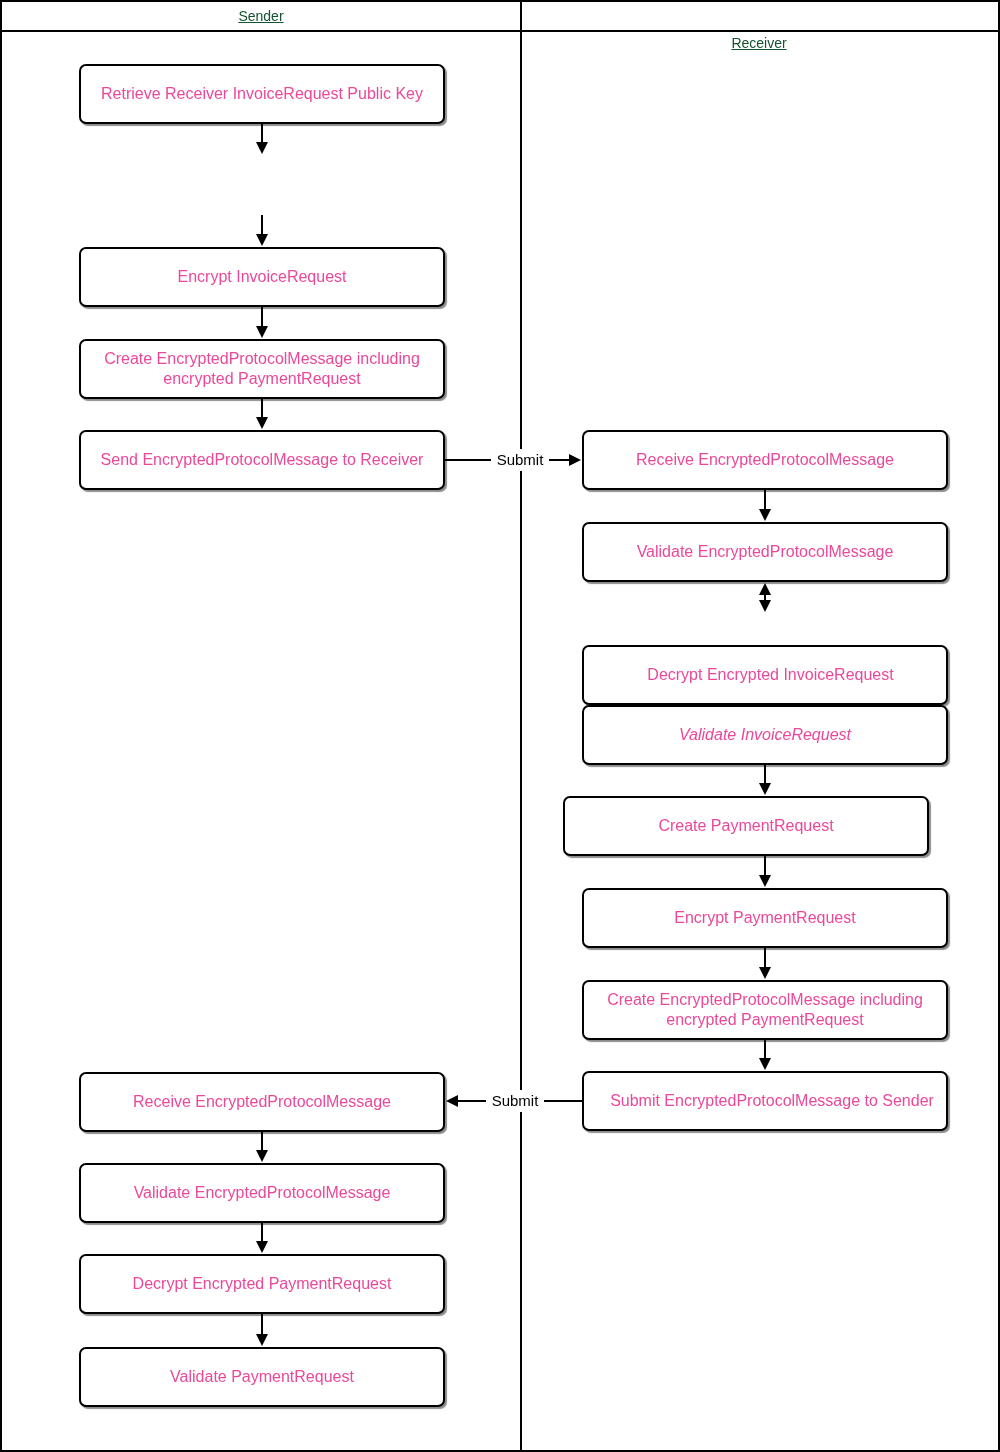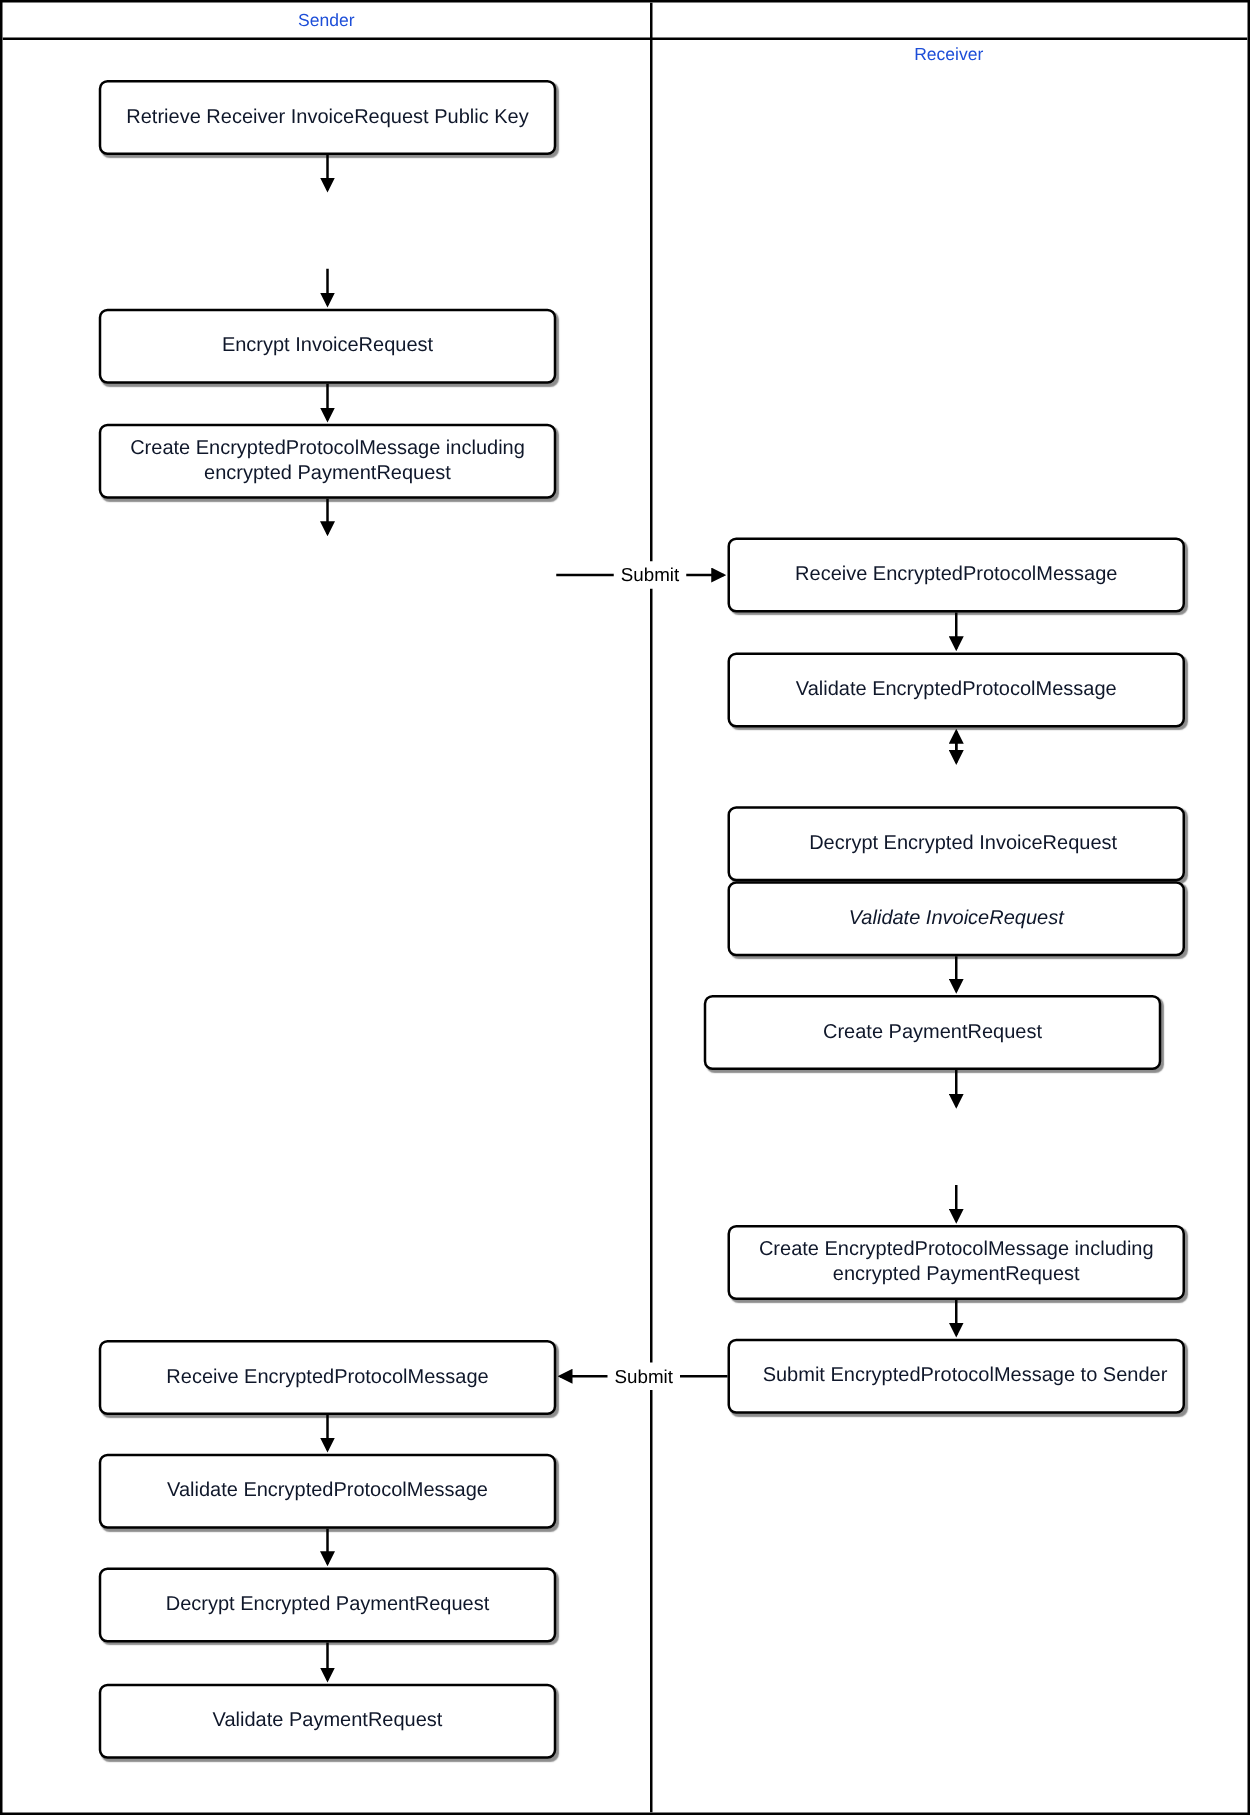--- a/index.html
+++ b/index.html
@@ -23,21 +23,22 @@
     height: 28px;
     border-bottom: 2px solid #000000;
     display: flex;
     z-index: 3;
   }
   .lane-header {
     display: flex;
     align-items: center;
     justify-content: center;
     font-size: 14px;
-    color: #1d4ed8;
+    color: #14532d;
+    text-decoration: underline;
   }
   .lane-header.sender   { width: 518px; }
   .lane-header.receiver { width: 478px; margin-top: 41px; }
   .lane-divider {
     position: absolute;
     top: 0;
     left: 518px;
     width: 2px;
     height: 100%;
     background: #000000;
@@ -54,21 +55,21 @@
     background: #ffffff;
     border: 2px solid #000000;
     border-radius: 7px;
     box-shadow: 2px 2px 1px rgba(0,0,0,0.45);
     display: flex;
     align-items: center;
     justify-content: center;
     text-align: center;
     font-size: 16px;
     line-height: 1.25;
-    color: #0f172a;
+    color: #ec4899;
     padding: 0 10px;
     z-index: 4;
     width: 366px;
     height: 60px;
   }
   .edge-label-text {
     font-size: 15px;
     fill: #000000;
   }
 </style>
@@ -122,26 +123,28 @@
     <g>
       <line x1="580" y1="1099" x2="446" y2="1099" stroke="#000000" stroke-width="2" marker-end="url(#arrow)"></line>
       <rect x="484" y="1088" width="58" height="22" fill="#ffffff"></rect>
       <text class="edge-label-text" x="513" y="1104" text-anchor="middle">Submit</text>
     </g>
   </svg>
 
   <div class="node" style="left:77px;  top:62px;">Retrieve Receiver InvoiceRequest Public Key</div>
   <div class="node" style="left:77px;  top:245px;">Encrypt InvoiceRequest</div>
   <div class="node" style="left:77px;  top:337px;">Create EncryptedProtocolMessage including encrypted PaymentRequest</div>
+  <div class="node" style="left:77px;  top:428px;">Send EncryptedProtocolMessage to Receiver</div>
   <div class="node" style="left:77px;  top:1070px;">Receive EncryptedProtocolMessage</div>
   <div class="node" style="left:77px;  top:1161px;">Validate EncryptedProtocolMessage</div>
   <div class="node" style="left:77px;  top:1252px;">Decrypt Encrypted PaymentRequest</div>
   <div class="node" style="left:77px;  top:1345px;">Validate PaymentRequest</div>
 
   <div class="node" style="left:580px; top:428px;">Receive EncryptedProtocolMessage</div>
   <div class="node" style="left:580px; top:520px;">Validate EncryptedProtocolMessage</div>
   <div class="node" style="left:580px; top:643px;padding-left:21px;">Decrypt Encrypted InvoiceRequest</div>
   <div class="node" style="left:580px; top:703px;font-style:italic;">Validate InvoiceRequest</div>
   <div class="node" style="left:561px; top:794px;">Create PaymentRequest</div>
+  <div class="node" style="left:580px; top:886px;">Encrypt PaymentRequest</div>
   <div class="node" style="left:580px; top:978px;">Create EncryptedProtocolMessage including encrypted PaymentRequest</div>
   <div class="node" style="left:580px; top:1069px;padding-left:24px;">Submit EncryptedProtocolMessage to Sender</div>
 
 </div>
 
 </body></html>

